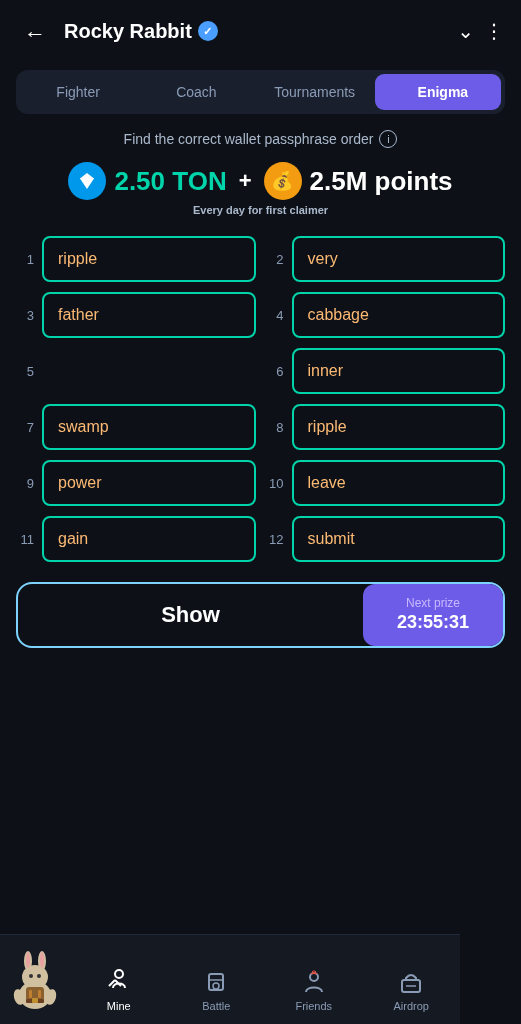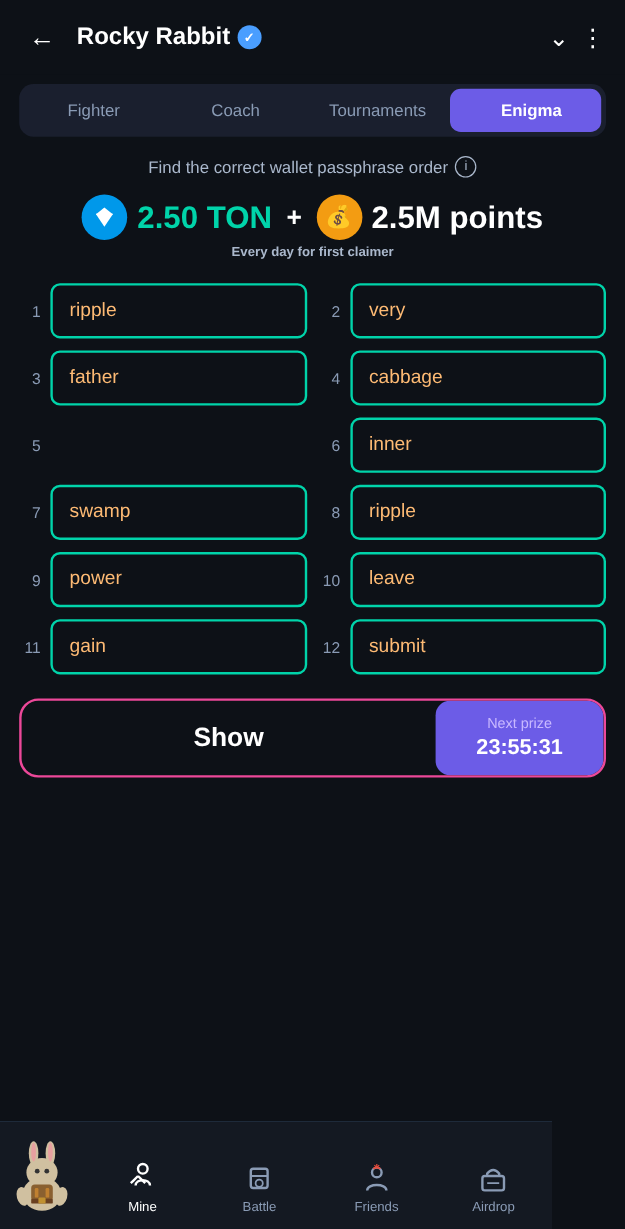--- a/index.html
+++ b/index.html
@@ -201,21 +201,21 @@
       font-weight: 500;
       color: #fdba74;
       background: transparent;
     }
 
     
     .action-row {
       display: flex;
       border-radius: 16px;
       overflow: hidden;
-      border: 2px solid #ec4899;
+      border: 2px solid #7dd3fc;
       margin-bottom: 20px;
     }
     .show-btn {
       flex: 1;
       background: transparent;
       color: #fff;
       font-size: 22px;
       font-weight: 600;
       padding: 18px;
       border: none;

